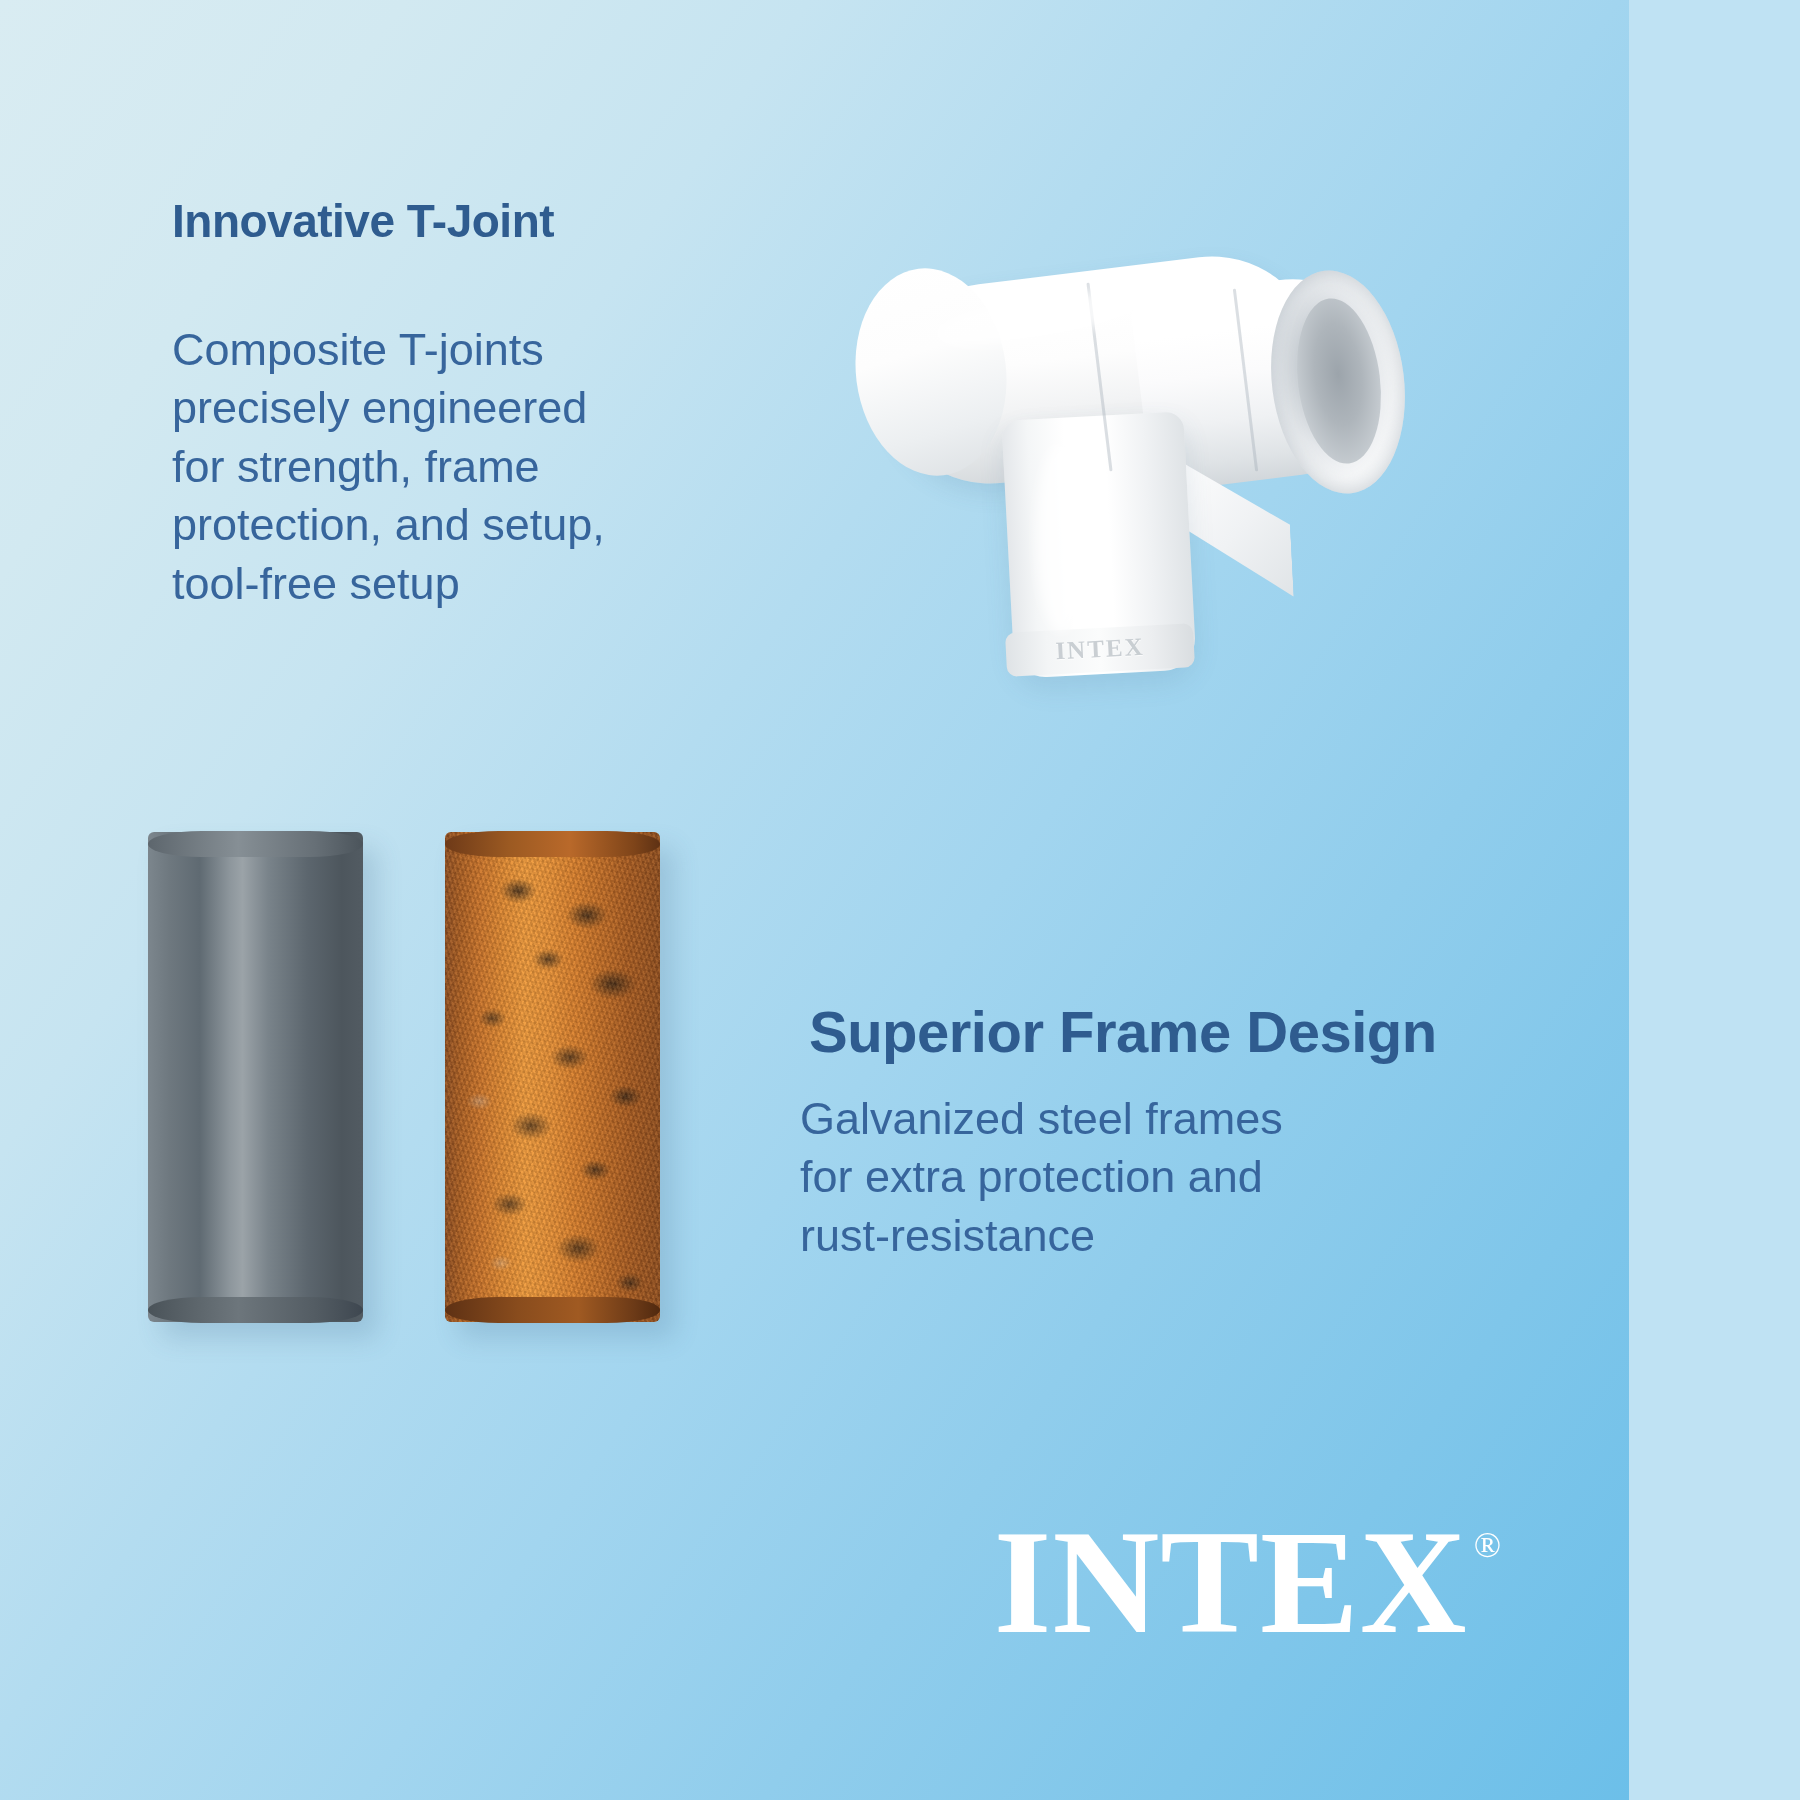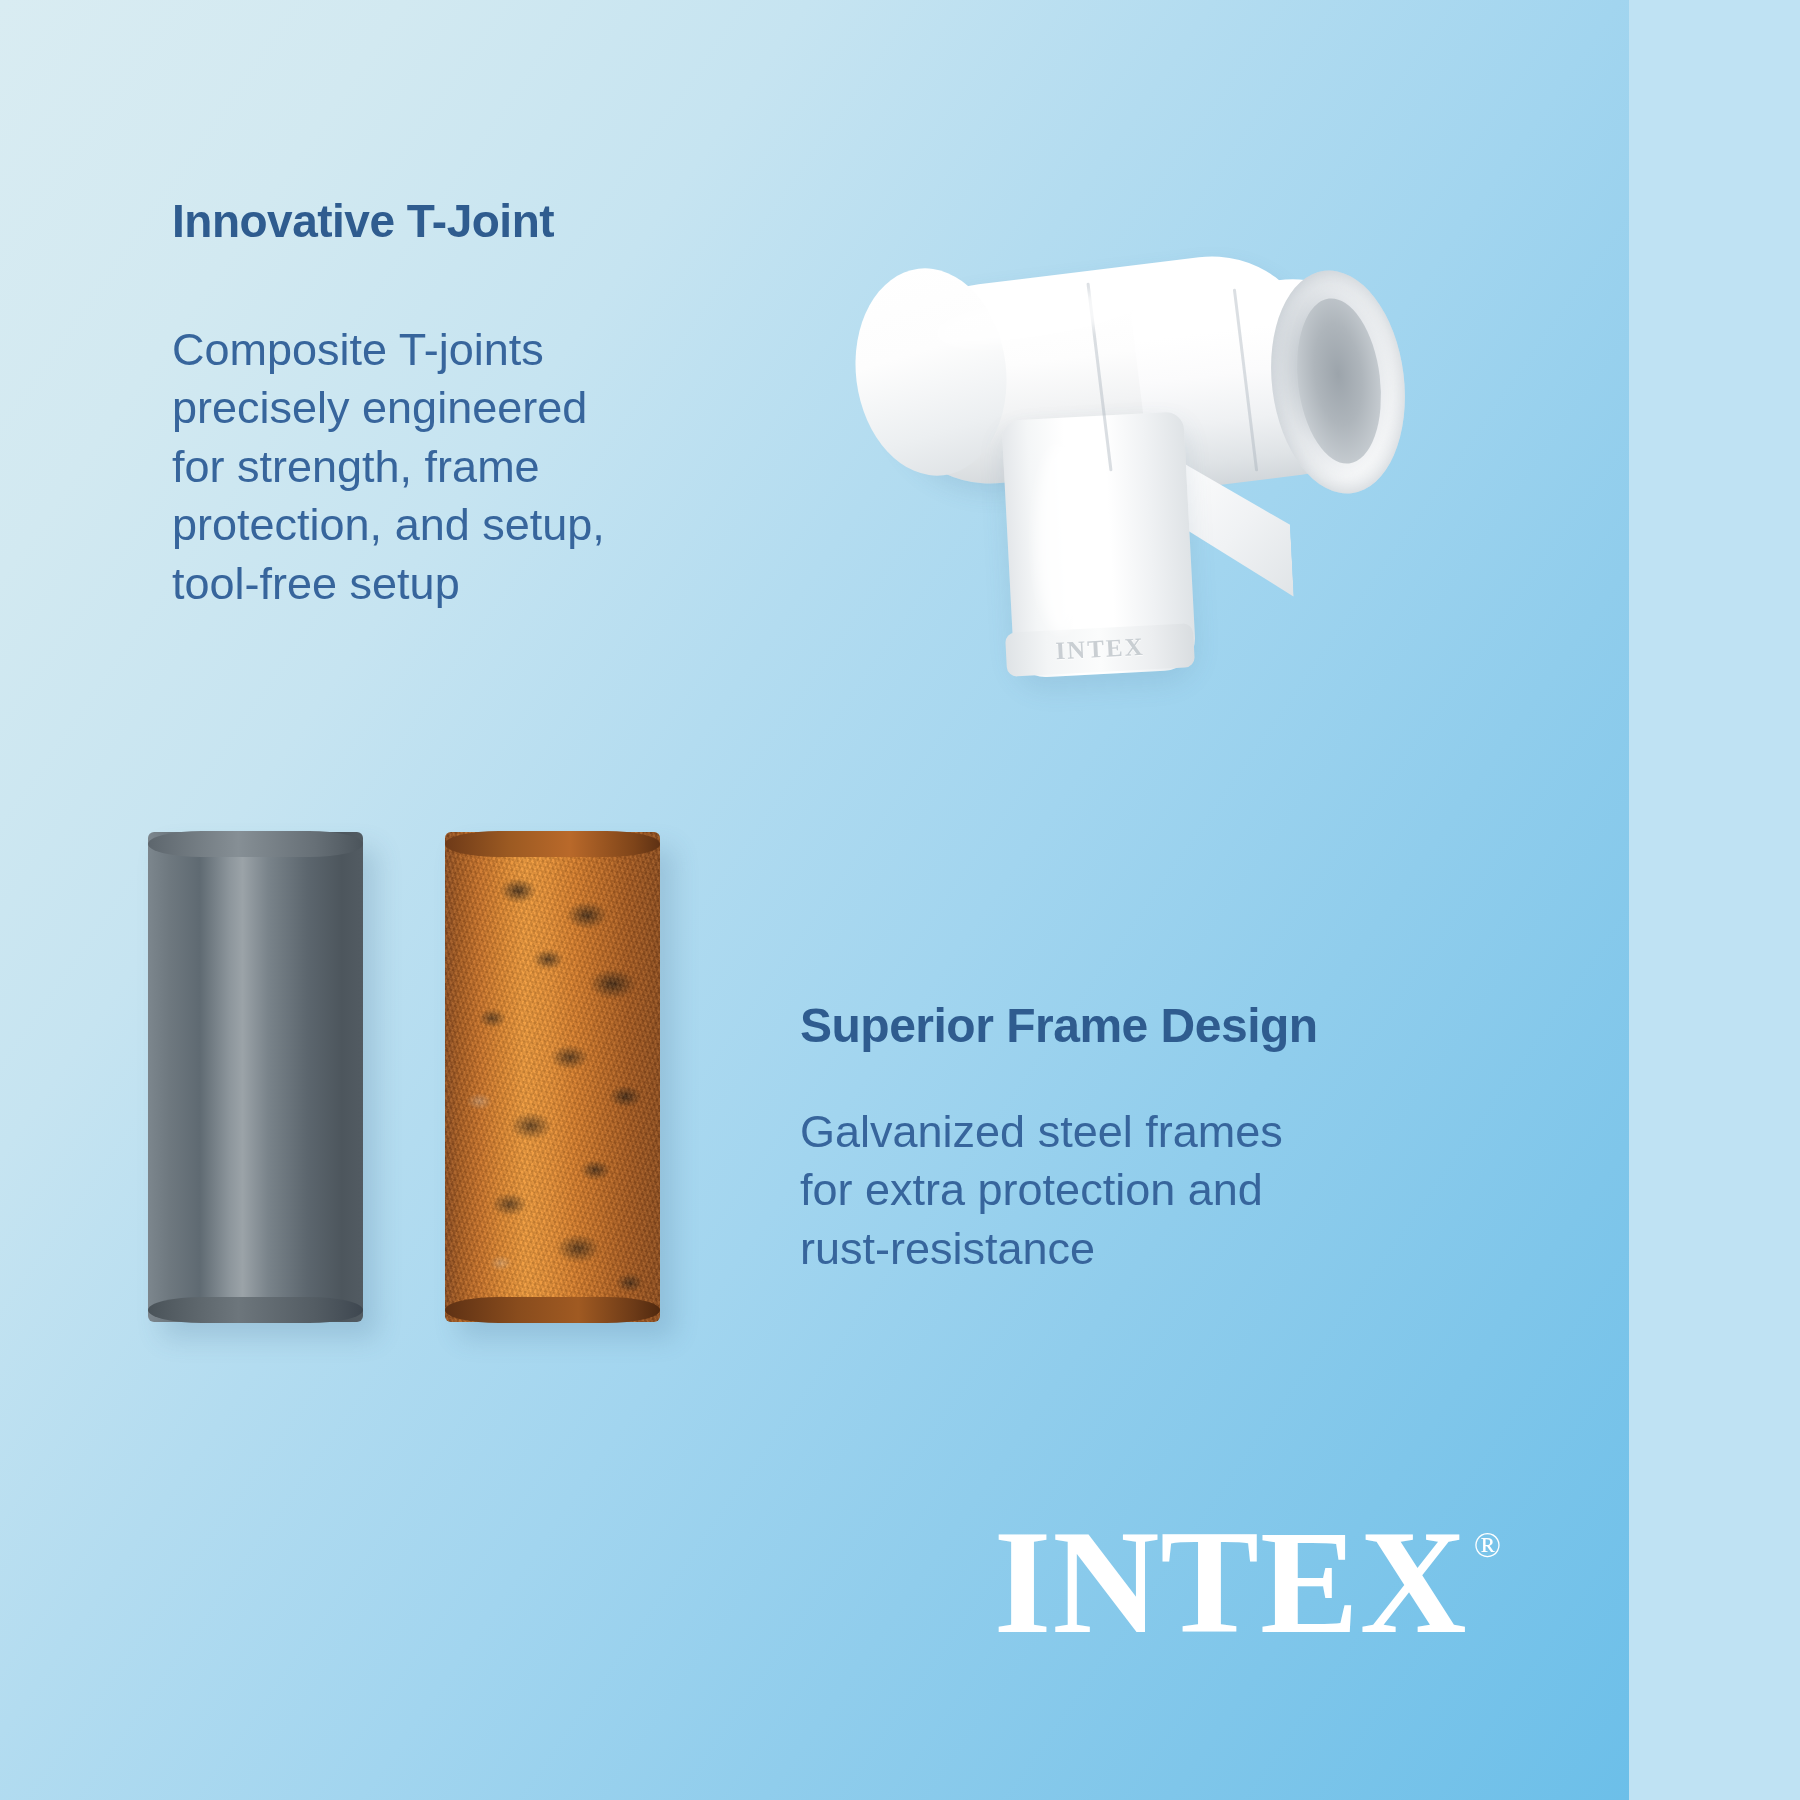--- a/index.html
+++ b/index.html
@@ -36,22 +36,22 @@
     line-height:1.30;
     font-weight:400;
   }
   .body .ln{display:block;white-space:nowrap;}
 
   #block-tjoint{left:172px;top:196px;width:620px;}
   #block-tjoint .head{font-size:46px;}
   #block-tjoint .body{font-size:45px;margin-top:74px;}
 
   #block-frame{left:800px;top:1000px;width:700px;}
-  #block-frame .head{font-size:48px;}
-  #block-frame .body{font-size:45px;margin-top:50px;}
+  #block-frame .head{font-size:58px;margin-left:9px;}
+  #block-frame .body{font-size:45px;margin-top:26px;}
 
   
   #tjoint-photo{
     position:absolute;left:840px;top:150px;width:620px;height:580px;
   }
   
   .tj-bar{
     position:absolute;left:46px;top:120px;width:430px;height:200px;
     border-radius:104px/100px;
     background:linear-gradient(180deg,

